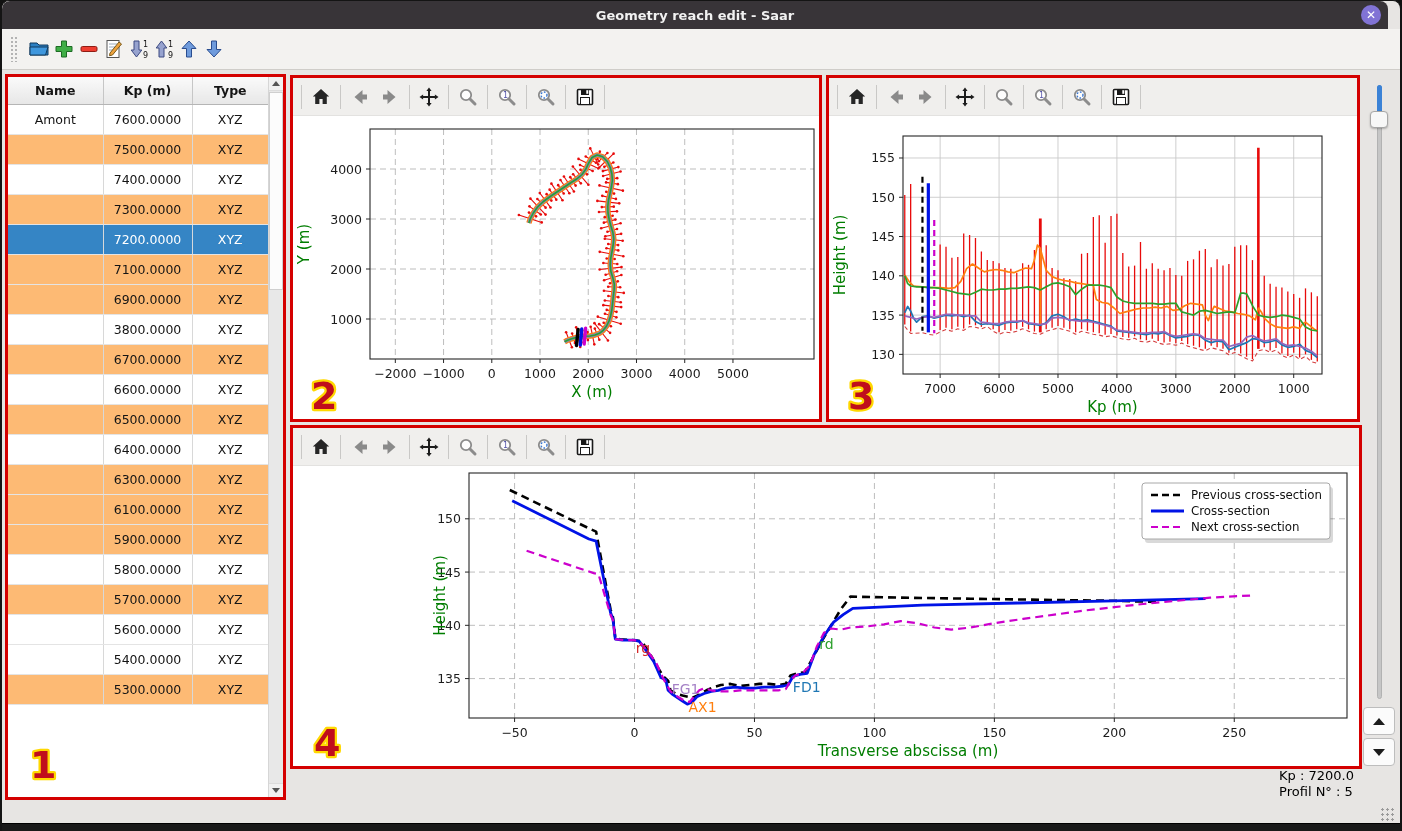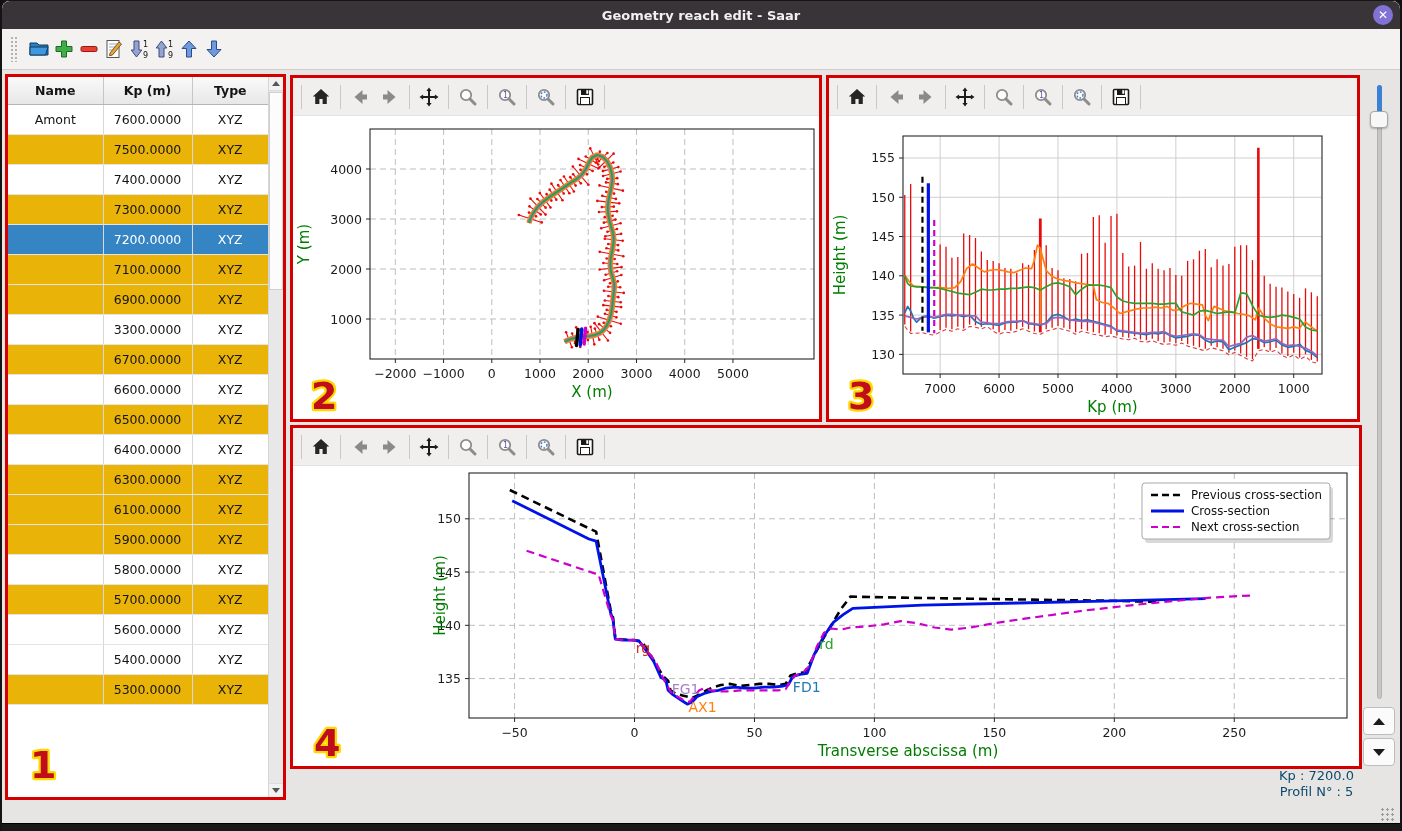--- a/index.html
+++ b/index.html
@@ -1,20 +1,20 @@
 <!DOCTYPE html>
 <html><head>
 <meta charset="utf-8">
 <style>
   html,body{margin:0;padding:0;background:#111;}
   *{box-sizing:border-box;}
   .window{position:relative;width:1402px;height:831px;background:#e7e5e3;
     border-left:2px solid #141414;border-right:2px solid #141414;border-top:1px solid #141414;
     border-radius:9px 9px 0 0;overflow:hidden;font-family:"DejaVu Sans",sans-serif;}
-  .titlebar{position:absolute;left:0;top:0;right:0;height:28px;background:#383438;
+  .titlebar{position:absolute;left:0;top:0;right:12px;height:28px;background:#383438;
     border-radius:8px 8px 0 0;display:flex;align-items:center;justify-content:center;}
   .titlebar .title{color:#f1f1f1;font-size:13px;font-weight:bold;}
   .closebtn{position:absolute;right:7px;top:4px;width:20px;height:20px;border-radius:50%;
     background:#8173d5;color:#fff;display:flex;align-items:center;justify-content:center;
     font-size:12px;font-weight:bold;cursor:pointer;}
   .toolbar{position:absolute;left:0;top:28px;right:0;height:41px;background:#f3f2f0;
     border-bottom:1px solid #cfcdc9;display:flex;align-items:center;padding-left:8px;}
   .tb-grip{width:8px;height:26px;margin-right:8px;
     background:radial-gradient(#b3b3b3 1px, transparent 1.3px);background-size:4px 4px;}
   .tb-btn{width:25px;height:30px;border:none;background:transparent;padding:1px;margin:0 0;
@@ -34,21 +34,21 @@
   svg.plot{position:absolute;left:0;top:38px;background:#fff;display:block;}
   
   .tablewrap{position:absolute;left:0;top:0;right:15px;bottom:0;overflow:hidden;background:#fff;}
   table.xs{border-collapse:collapse;width:100%;table-layout:fixed;font-size:12.5px;color:#141414;padding-left:10px;}
   table.xs th{height:27px;font-weight:bold;background:linear-gradient(#fafafa,#e7e7e7);
     border-right:1px solid #c6c6c6;border-bottom:1px solid #b5b5b5;cursor:pointer;}
   table.xs th:last-child{border-right:none;}
   table.xs td{height:30px;text-align:center;border-right:1px solid #d8d8d8;border-bottom:1px solid #e4e4e4;
     white-space:nowrap;overflow:hidden;}
   table.xs td:last-child{border-right:none;}
-  table.xs tr.alt td{background:#eab308;}
+  table.xs tr.alt td{background:#fdba74;}
   table.xs tr.sel td{background:#3585c5;color:#fff;text-align:center;}
   .tbl-scroll{position:absolute;top:0;right:0;width:15px;bottom:0;background:#e8e8e8;
     border-left:1px solid #d6d6d6;}
   .sb-btn{position:absolute;left:0;right:0;height:14px;background:#f1f1f1;display:flex;
     align-items:center;justify-content:center;cursor:pointer;}
   .sb-up{top:0;border-bottom:1px solid #dcdcdc;}
   .sb-down{bottom:0;border-top:1px solid #dcdcdc;}
   .sb-thumb{position:absolute;left:0;right:0;top:15px;height:198px;background:#fcfcfc;
     border:1px solid #cfcfcf;cursor:pointer;}
   .tri{width:0;height:0;}
@@ -59,21 +59,21 @@
   .vslider .track{position:absolute;left:9px;top:0;bottom:0;width:5px;background:#c6c6c6;
     border-radius:3px;border:1px solid #b2b2b2;}
   .vslider .fill{position:absolute;left:9px;top:0;width:5px;height:28px;background:#3b82d6;border-radius:3px;}
   .vslider .handle{position:absolute;left:2px;top:26px;width:18px;height:17px;background:#f7f7f7;
     border:1px solid #a6a6a6;border-radius:4px;box-shadow:0 1px 2px rgba(0,0,0,.25);cursor:pointer;}
   .spin{position:absolute;left:1361px;width:32px;height:28px;background:#fbfbfb;
     border:1px solid #bdbdbd;border-radius:4px;display:flex;align-items:center;justify-content:center;cursor:pointer;}
   .spin-up{top:706px;} .spin-down{top:737px;}
   .tri-up{border-left:6px solid transparent;border-right:6px solid transparent;border-bottom:7px solid #1c1c1c;}
   .tri-down{border-left:6px solid transparent;border-right:6px solid transparent;border-top:7px solid #1c1c1c;}
-  .info{position:absolute;right:46px;top:767px;text-align:center;font-size:13px;color:#0c4a6e;line-height:16px;}
+  .info{position:absolute;right:46px;top:767px;text-align:left;font-size:13px;color:#000000;line-height:16px;}
   .grip-dots{position:absolute;right:6px;bottom:10px;width:14px;height:14px;
     background:radial-gradient(#9a9a9a 1px, transparent 1.3px);background-size:5px 5px;cursor:nwse-resize;}
   .bottom-strip{position:absolute;left:0;right:0;bottom:0;height:8px;background:#191919;border-top:1px solid #000;}
   .badge{position:absolute;z-index:5;pointer-events:none;}
 </style>
 </head>
 <body>
 
 <div class="window">
   <div class="titlebar">
@@ -177,21 +177,21 @@
               <td>7100.0000</td>
               <td>XYZ</td>
             </tr>
             <tr class="alt">
               <td></td>
               <td>6900.0000</td>
               <td>XYZ</td>
             </tr>
             <tr>
               <td></td>
-              <td>3300.0000</td>
+              <td>3800.0000</td>
               <td>XYZ</td>
             </tr>
             <tr class="alt">
               <td></td>
               <td>6700.0000</td>
               <td>XYZ</td>
             </tr>
             <tr>
               <td></td>
               <td>6600.0000</td>

